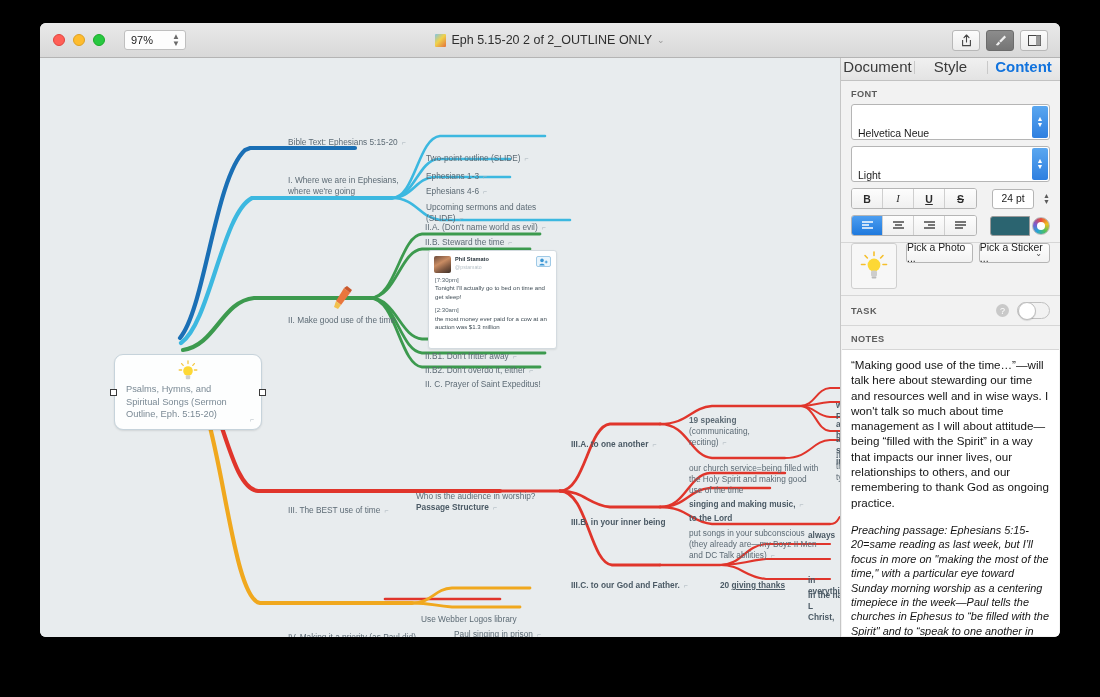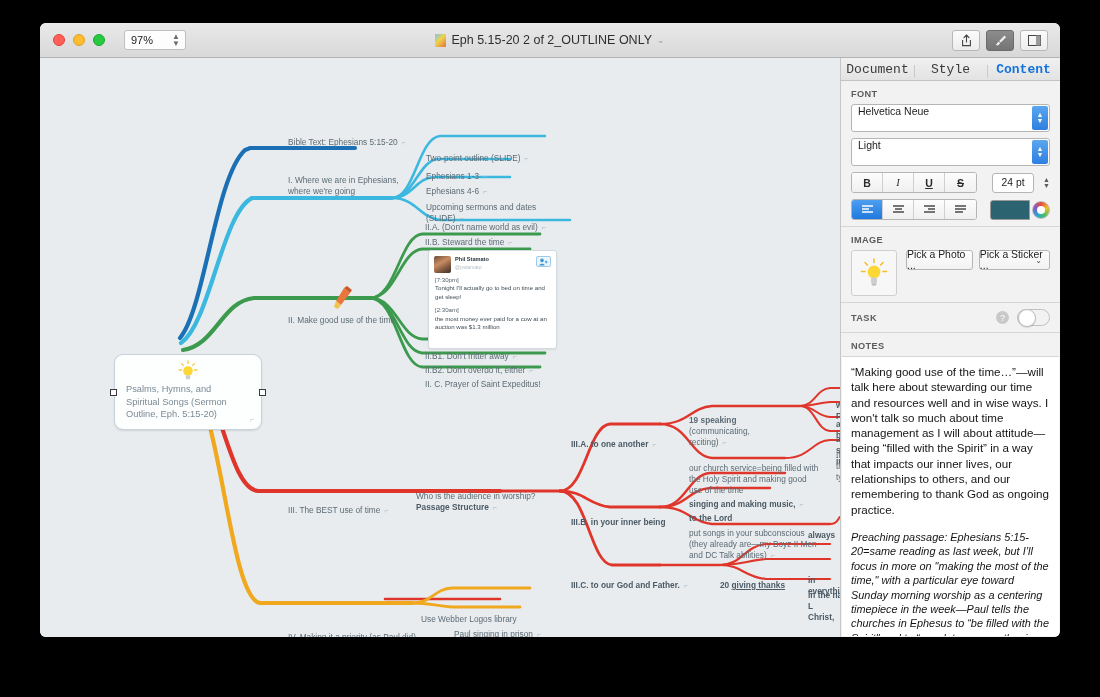--- a/index.html
+++ b/index.html
@@ -171,49 +171,48 @@
   
   #sidebar {
     flex: 0 0 220px;
     background: #f2f2f2;
     border-left: 1px solid #c6c6c6;
     display: flex; flex-direction: column;
     min-height: 0;
   }
   #insp-tabs {
     flex: 0 0 23px;
-    display: flex; align-items: center;
+    display: flex; 
     background: linear-gradient(to bottom,#f0f0f0,#e3e3e3);
     border-bottom: 1px solid #c2c2c2;
-    font-size: 13px;
-    font-family: Liberation Mono, monospace;
+    font-size: 15px;
   }
   #insp-tabs .tab {
     flex: 1; text-align: center; color: #3a3a3a;
     position: relative;
   }
   #insp-tabs .tab.sel { color: #1273dd; font-weight: bold; }
   #insp-tabs .tab + .tab:before {
     content: ""; position: absolute; left: 0; top: 3px;
     height: 13px; width: 1px; background: #c9c9c9;
   }
   .sec-title {
     font-size: 9.2px; font-weight: bold; color: #5b5b5b;
     letter-spacing: .4px;
     padding: 8px 10px 5px 10px;
   }
   .sep { height: 1px; background: #d6d6d6; margin: 0; }
   .popup {
     margin: 0 10px 6px 10px;
-    height: 28px;
+    height: 36px;
     background: #fff;
     border: 1px solid #b5b5b5;
     border-radius: 3px;
     font-size: 10.5px; color: #1c1c1c;
-    display: flex; align-items: flex-start;
+    display: flex; align-items: flex-end;
     padding-left: 6px;
     position: relative;
   }
   .popup .bluearrow {
     position: absolute; right: 1px; top: 1px; bottom: 1px;
     width: 16px;
     background: linear-gradient(to bottom,#5aa7f0,#2e7fe0);
     border-radius: 2px;
     display:flex; align-items:center; justify-content:center;
     color:#fff; font-size:7px; line-height:6px; flex-direction:column;
@@ -599,21 +598,20 @@
                 </svg>
           </div>
         </div>
         <div class="swatch-wrap">
           <div class="swatch"></div>
           <div class="colorwheel"></div>
         </div>
       </div>
 
       <div class="sep"></div>
-      <div class="sec-title">IMAGE</div>
       <div class="imgrow">
         <div class="img-well">
           <svg width="28" height="30" viewBox="0 0 28 30">
             <g stroke="#f5bf2c" stroke-width="1.6" stroke-linecap="round">
               <line x1="14" y1="1" x2="14" y2="4.5"></line>
               <line x1="5" y1="4.5" x2="7.4" y2="7"></line>
               <line x1="23" y1="4.5" x2="20.6" y2="7"></line>
               <line x1="1.5" y1="13.5" x2="5" y2="13.5"></line>
               <line x1="26.5" y1="13.5" x2="23" y2="13.5"></line>
             </g>

